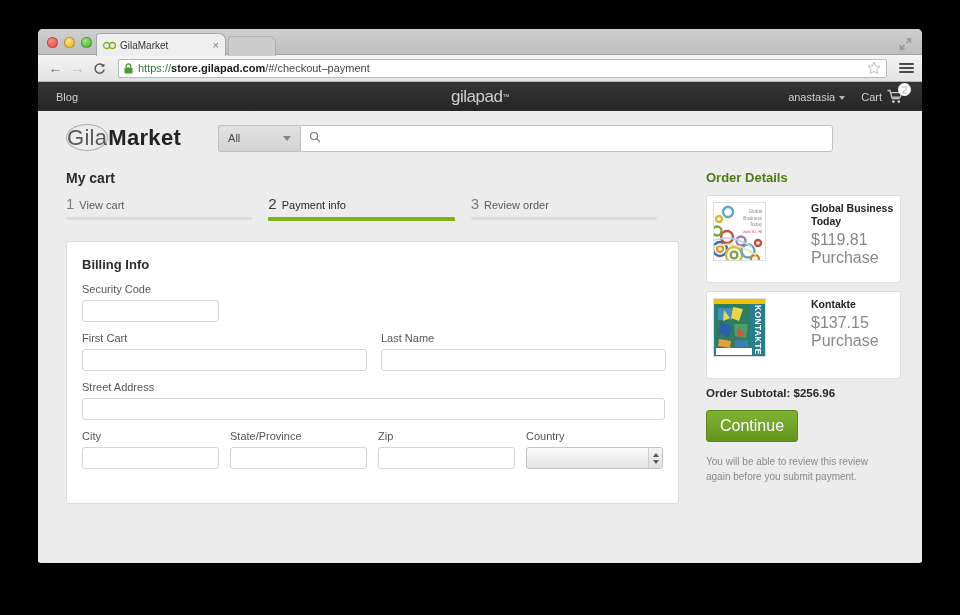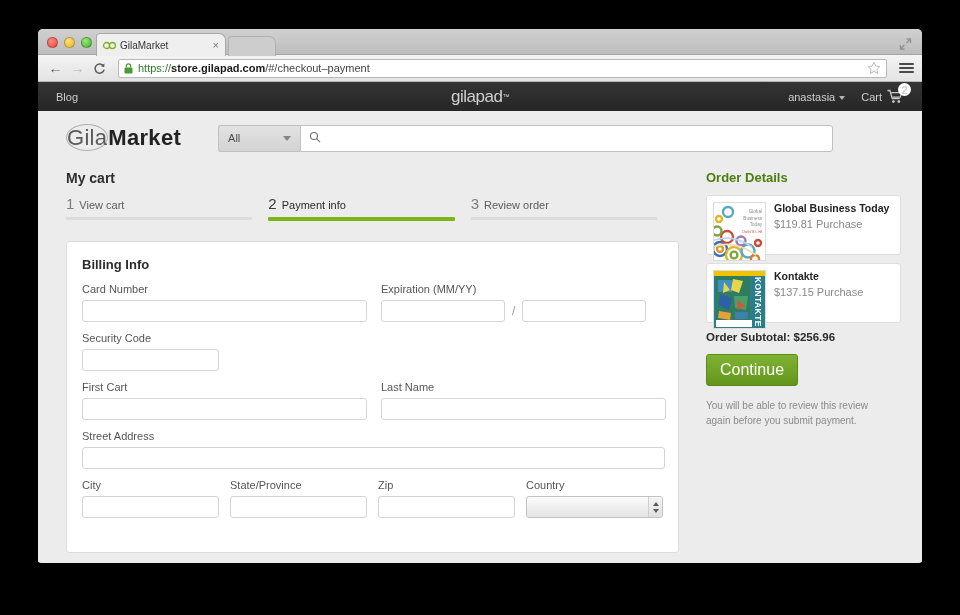--- a/index.html
+++ b/index.html
@@ -249,25 +249,26 @@
     width: 195px;
   }
   .sidebar h2 { font-size: 13px; font-weight: bold; color: #4d7c0f; margin-bottom: 10px; }
   .order-item {
     background: #fff;
     border: 1px solid #dedede;
     border-radius: 3px;
     display: flex; align-items: flex-start;
     padding: 6px;
     margin-bottom: 8px;
-    height: 60px;
+    height: 88px;
+    gap: 37px;
   }
   .thumb { width: 53px; height: 59px; flex: none; margin-right: 8px; position: relative; overflow: hidden; border: 1px solid #ddd; }
   .item-name { font-size: 10.5px; font-weight: bold; color: #222; line-height: 1.25; }
-  .item-price { font-size: 11px; color: #888; margin-top: 3px; }
+  .item-price { font-size: 16px; color: #888; margin-top: 3px; }
 
   
   .cover-gbt { background: #fff; }
   .cover-gbt .gbt-text {
     position: absolute; right: 3px; top: 6px;
     text-align: right; font-size: 4.6px; color: #8c8c8c; line-height: 1.45;
   }
   .cover-gbt .gbt-rule { margin-top: 2px; font-size: 2.6px; color: #b94040; }
 
   
@@ -434,34 +435,20 @@
             <span class="step-num">3</span>
             <span class="step-lbl">Review order</span>
           </div>
           <div class="step-bar"></div>
         </div>
       </div>
 
       <div class="formcard">
         <h2>Billing Info</h2>
 
-        <div class="fieldrow">
-          <div class="field w-card">
-            <label>Card Number</label>
-            <input type="text" class="w-card" value="" style="">
-          </div>
-          <div class="field gap-22">
-            <label>Expiration (MM/YY)</label>
-            <div class="exp-group">
-              <input type="text" value="" style="">
-              <span class="exp-sep">/</span>
-              <input type="text" value="" style="">
-            </div>
-          </div>
-        </div>
 
         <div class="fieldrow">
           <div class="field w-sec">
             <label>Security Code</label>
             <input type="text" class="w-sec" value="" style="">
           </div>
         </div>
 
         <div class="fieldrow">
           <div class="field w-name">

